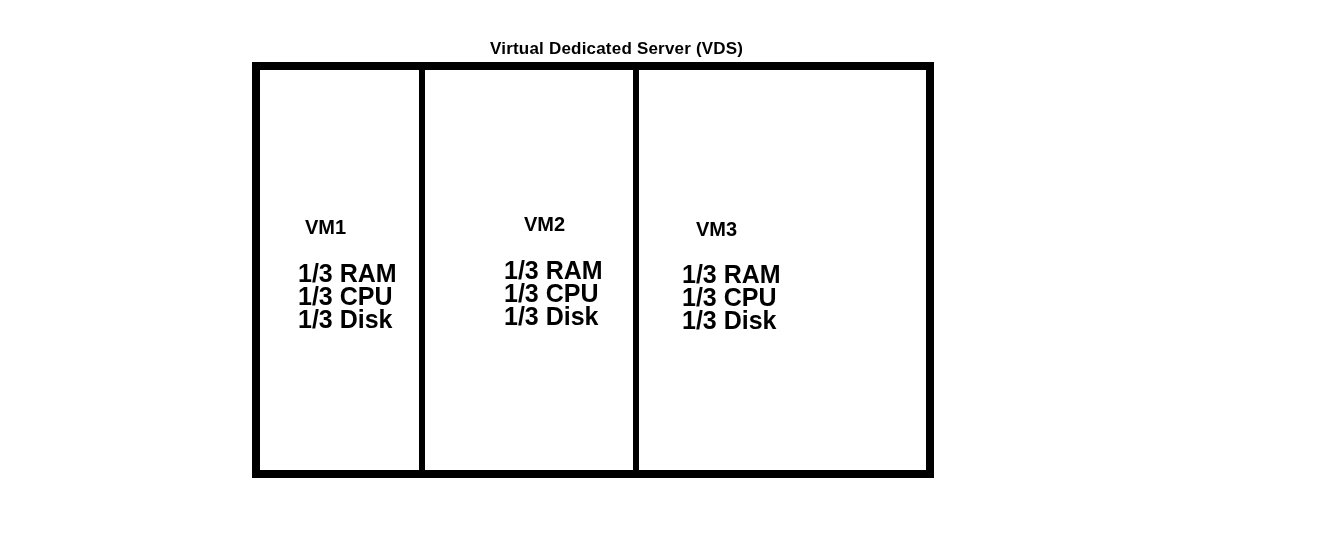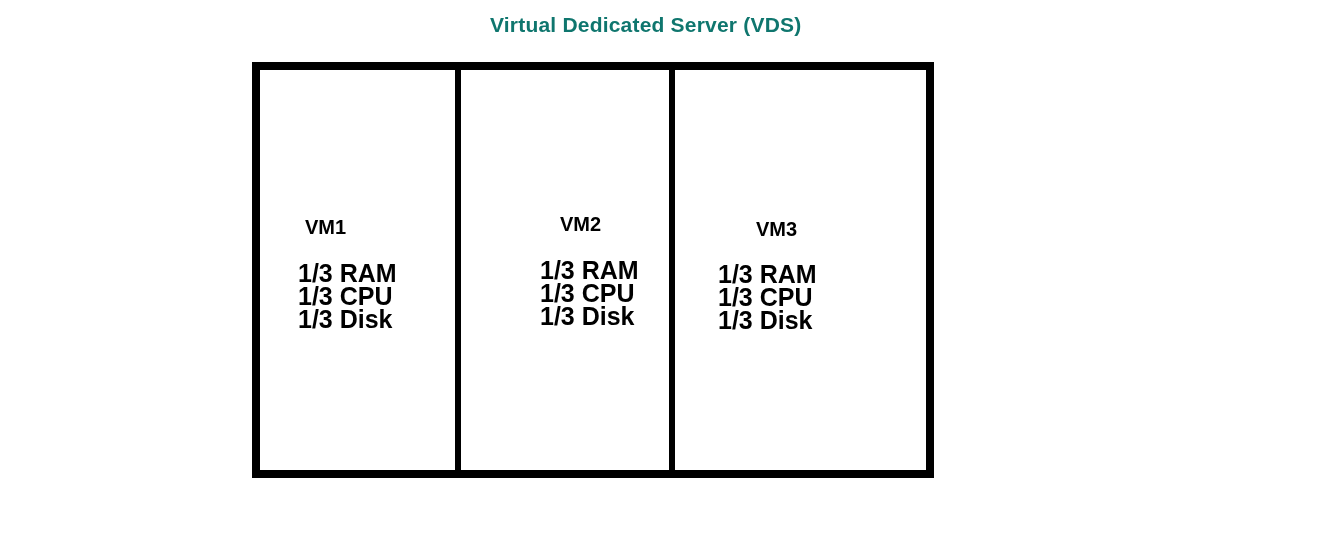--- a/index.html
+++ b/index.html
@@ -12,45 +12,45 @@
     width: 1341px;
     height: 538px;
     background: #ffffff;
     font-family: "Liberation Sans", sans-serif;
     color: #000000;
     overflow: hidden;
   }
   .diagram-title {
     position: absolute;
     left: 490px;
-    top: 13px;
-    font-size: 21px;
+    top: 39px;
+    font-size: 17px;
     font-weight: 700;
     letter-spacing: 0.2px;
     white-space: nowrap;
-    color: #0f766e;
+    color: #000000;
   }
   .vds-box {
     position: absolute;
     left: 252px;
     top: 62px;
     width: 682px;
     height: 416px;
     border: 8px solid #000000;
     box-sizing: border-box;
     display: flex;
     background: #ffffff;
   }
   .vm-column {
     position: relative;
     height: 100%;
     box-sizing: border-box;
   }
   .col-1 {
-    width: 201px;
+    width: 165px;
     border-right: 6px solid #000000;
   }
   .col-2 {
     width: 214px;
     border-right: 6px solid #000000;
   }
   .col-3 {
     flex: 1;
   }
   .vm-label {
@@ -63,21 +63,21 @@
     position: absolute;
     font-size: 25px;
     font-weight: 700;
     line-height: 23px;
     white-space: nowrap;
   }
   .col-1 .vm-label { left: 45px; top: 146px; }
   .col-1 .vm-specs { left: 38px; top: 192px; }
   .col-2 .vm-label { left: 99px; top: 143px; }
   .col-2 .vm-specs { left: 79px; top: 189px; }
-  .col-3 .vm-label { left: 57px; top: 148px; margin-left: 24px; }
+  .col-3 .vm-label { left: 57px; top: 148px; }
   .col-3 .vm-specs { left: 43px; top: 193px; }
 </style>
 </head>
 <body>
 
 <div class="canvas">
 
   <div class="diagram-title">Virtual Dedicated Server (VDS)</div>
 
   <div class="vds-box">

